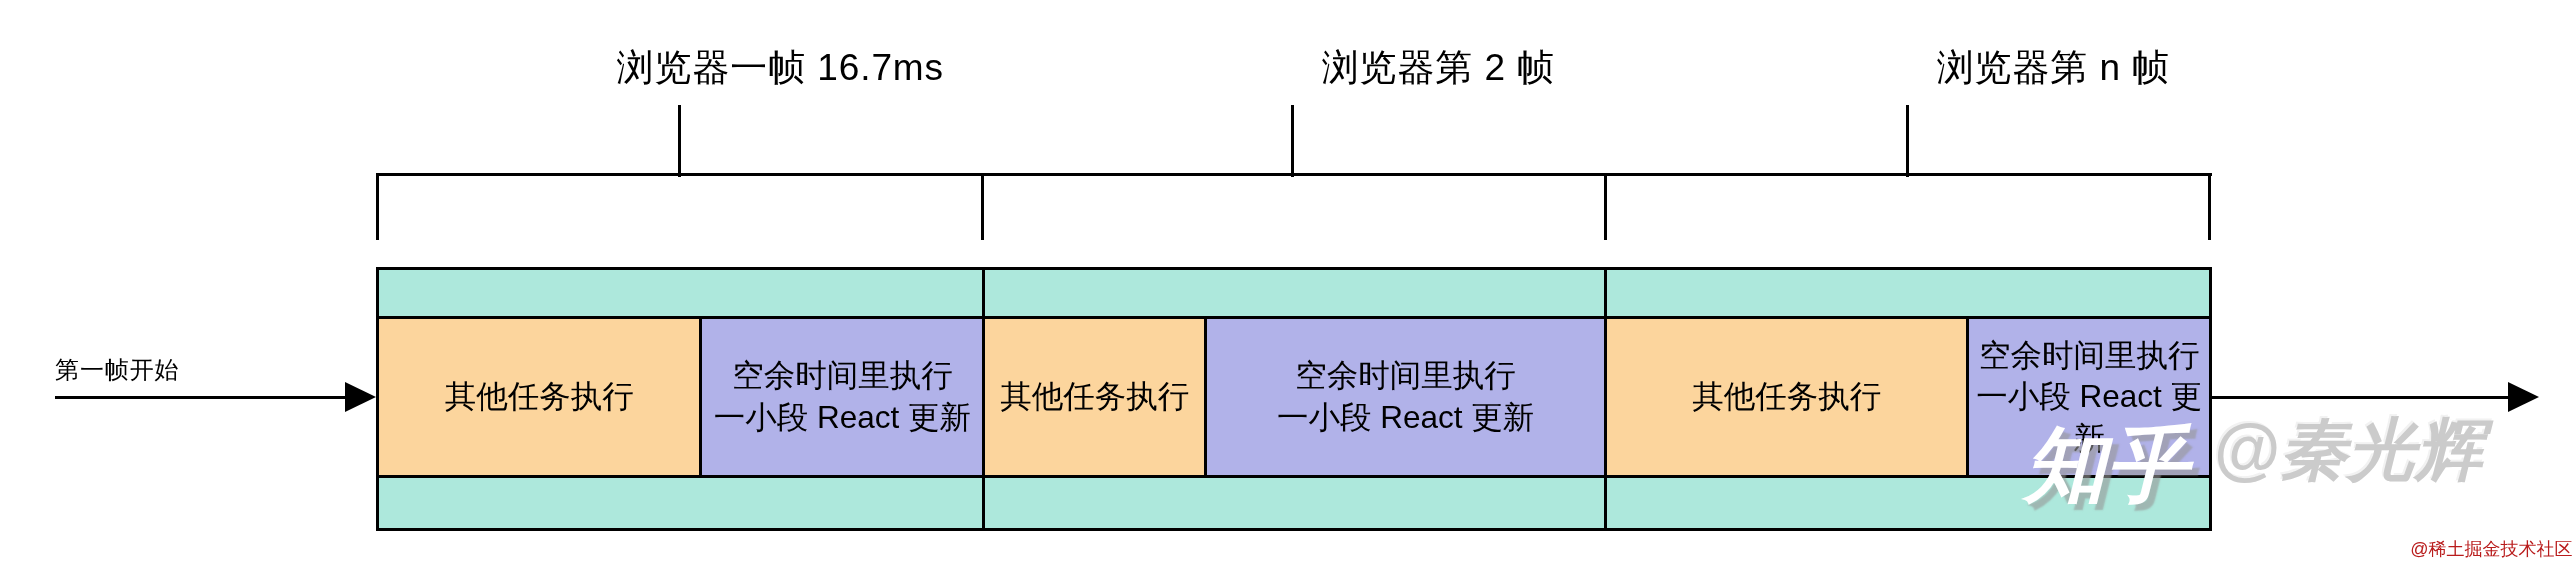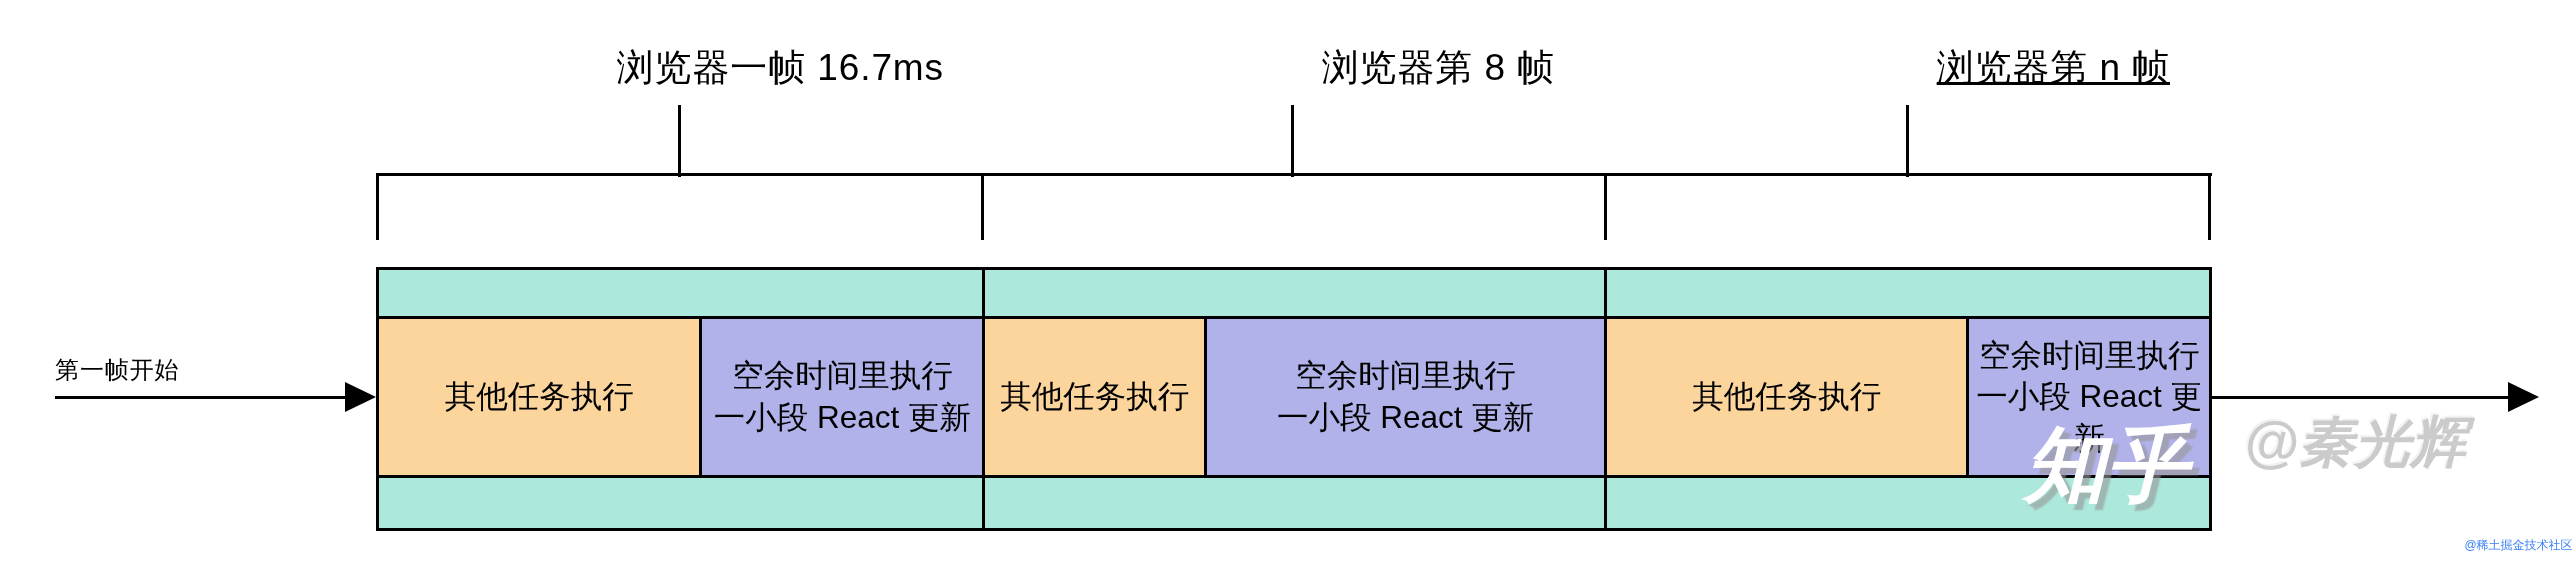--- a/index.html
+++ b/index.html
@@ -5,21 +5,21 @@
   html,body{margin:0;padding:0;background:#ffffff;}
   body{width:2576px;height:563px;position:relative;overflow:hidden;
        font-family:"Liberation Sans","DejaVu Sans",sans-serif;color:#000;}
   .abs{position:absolute;}
 
   
   .frame-label{top:43px;width:528px;transform:translateX(-50%);text-align:right;
                font-size:37px;font-weight:500;letter-spacing:0.9px;}
   #frame-label-1{left:680px;}
   #frame-label-2{left:1291px;}
-  #frame-label-3{left:1906px;text-decoration:underline;}
+  #frame-label-3{left:1906px;}
 
   
   .label-tick{top:105px;width:3.4px;height:72px;background:var(--line);}
   #label-tick-1{left:678px;}
   #label-tick-2{left:1291px;}
   #label-tick-3{left:1906px;}
 
   
   .bracket-line{left:376px;top:173px;width:1836px;height:3.4px;background:var(--line);}
   .bracket-tick{top:173px;width:3.4px;height:67px;background:var(--line);}
@@ -54,29 +54,29 @@
   .arrow-head{width:0;height:0;border-top:15.3px solid transparent;
               border-bottom:15.3px solid transparent;border-left:31.5px solid var(--line);}
   #start-arrow-head{left:345px;top:382px;}
   #end-arrow-line{left:2211px;top:396px;width:298px;}
   #end-arrow-head{left:2508px;top:382px;}
 
   
   .wm{font-weight:bold;z-index:5;white-space:nowrap;font-style:italic;}
   #wm-zhihu{left:2024px;top:411px;font-size:82px;color:#ffffff;
             text-shadow:6px 6px 1.7px rgba(150,150,150,0.6);}
-  #wm-author{left:2213px;top:405px;font-size:56px;color:var(--watermark);
-             text-shadow:2.6px 2.6px 0 #ffffff, -1.7px -1.7px 0 #f2f2f2;padding-left:31px;}
-  #wm-juejin{right:3.4px;top:537px;font-size:12px;font-weight:normal;color:#3b82f6;z-index:5;}
+  #wm-author{left:2213px;top:405px;font-size:68px;color:var(--watermark);
+             text-shadow:2.6px 2.6px 0 #ffffff, -1.7px -1.7px 0 #f2f2f2;}
+  #wm-juejin{right:3.4px;top:537px;font-size:18px;font-weight:normal;color:#b91c1c;z-index:5;}
 </style>
 </head>
 <body>
 
 <div class="abs frame-label" id="frame-label-1">浏览器一帧 16.7ms</div>
-<div class="abs frame-label" id="frame-label-2">浏览器第 8 帧</div>
+<div class="abs frame-label" id="frame-label-2">浏览器第 2 帧</div>
 <div class="abs frame-label" id="frame-label-3">浏览器第 n 帧</div>
 
 <div class="abs label-tick" id="label-tick-1"></div>
 <div class="abs label-tick" id="label-tick-2"></div>
 <div class="abs label-tick" id="label-tick-3"></div>
 
 <div class="abs bracket-line"></div>
 <div class="abs bracket-tick" id="bracket-tick-0"></div>
 <div class="abs bracket-tick" id="bracket-tick-1"></div>
 <div class="abs bracket-tick" id="bracket-tick-2"></div>

